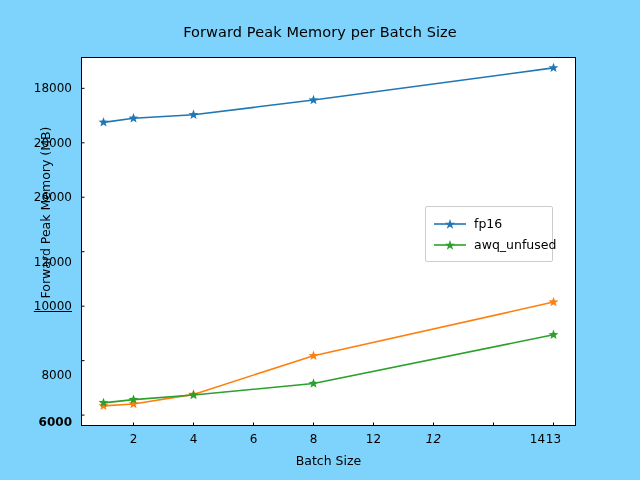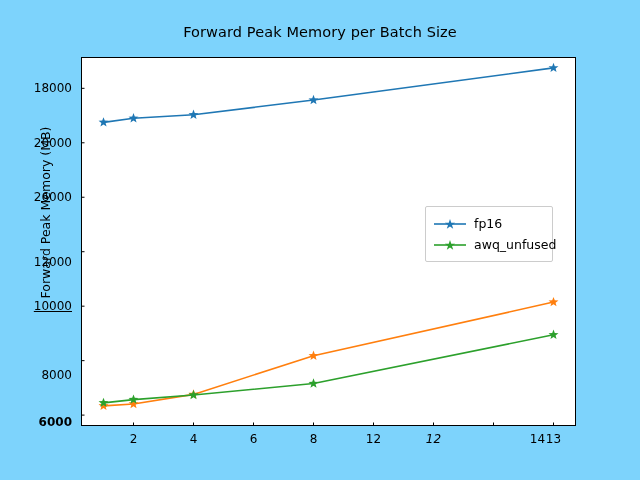--- a/index.html
+++ b/index.html
@@ -130,20 +130,21 @@
   }
 </style>
 </head>
 <body>
 
 <div id="figure">
 
   <div id="chart-title">Forward Peak Memory per Batch Size</div>
 
   <div id="ylabel">Forward Peak Memory (MB)</div>
+  <div id="xlabel">Batch Size</div>
 
   <div id="ytick-labels">
       <div class="ytick-label" style="top: 422px; font-weight: bold;">6000</div>
       <div class="ytick-label" style="top: 375px;">8000</div>
       <div class="ytick-label" style="top: 306.177px; text-decoration: underline;">10000</div>
       <div class="ytick-label" style="top: 262px;">12000</div>
       <div class="ytick-label" style="top: 197.247px;">26000</div>
       <div class="ytick-label" style="top: 142.782px;">20000</div>
       <div class="ytick-label" style="top: 88.3173px;">18000</div>
     </div>

